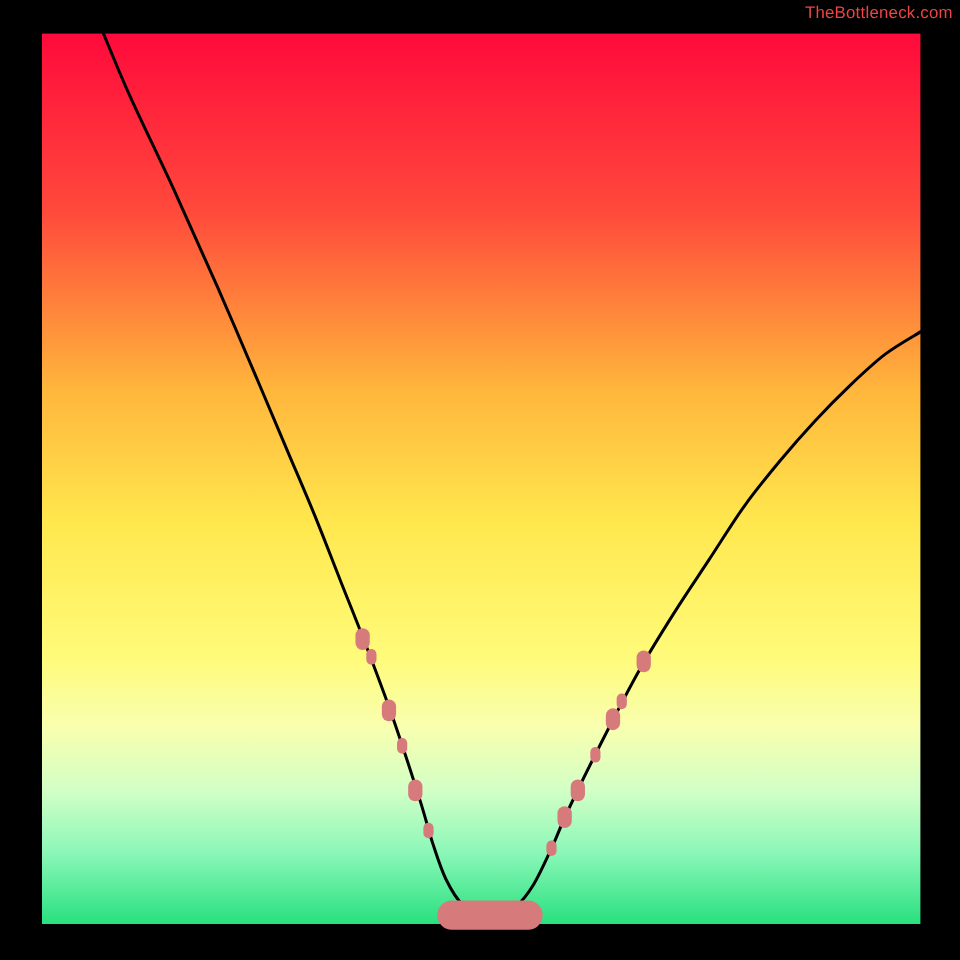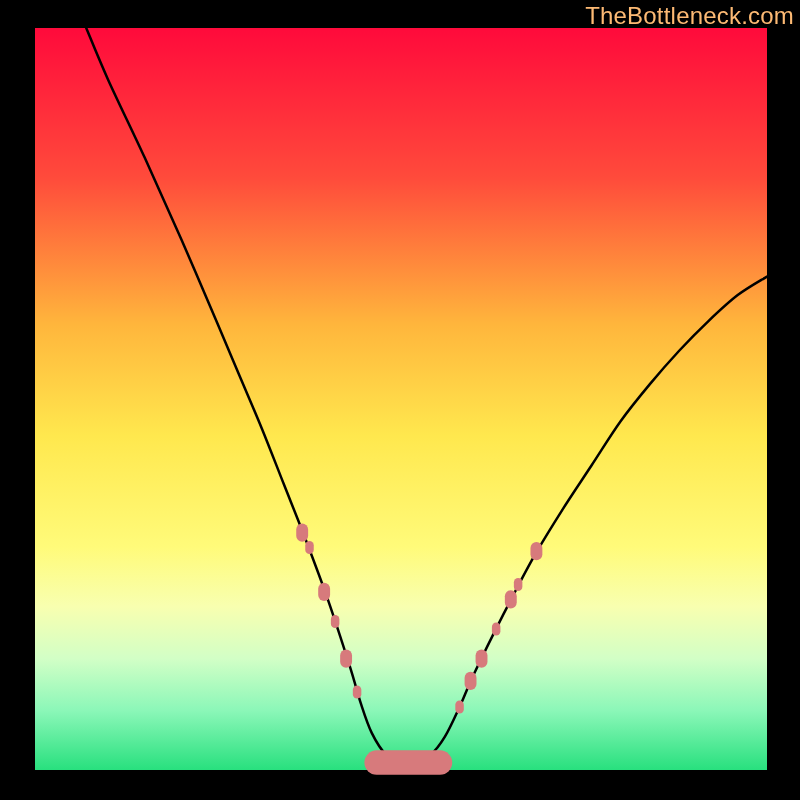--- a/index.html
+++ b/index.html
@@ -17,22 +17,22 @@
     height: 800px;
     background: #000;
   }
   svg {
     display: block;
   }
   .watermark {
     position: absolute;
     top: 2px;
     right: 6px;
-    color: #fdba74;
-    font-size: 24px;
+    color: #ef4444;
+    font-size: 14px;
     font-weight: 500;
     letter-spacing: 0.2px;
   }
 </style>
 </head>
 <body>
 
 <div id="frame">
   <div class="watermark">TheBottleneck.com</div>
   <svg id="chart-svg" width="800" height="800" viewBox="0 0 800 800">

